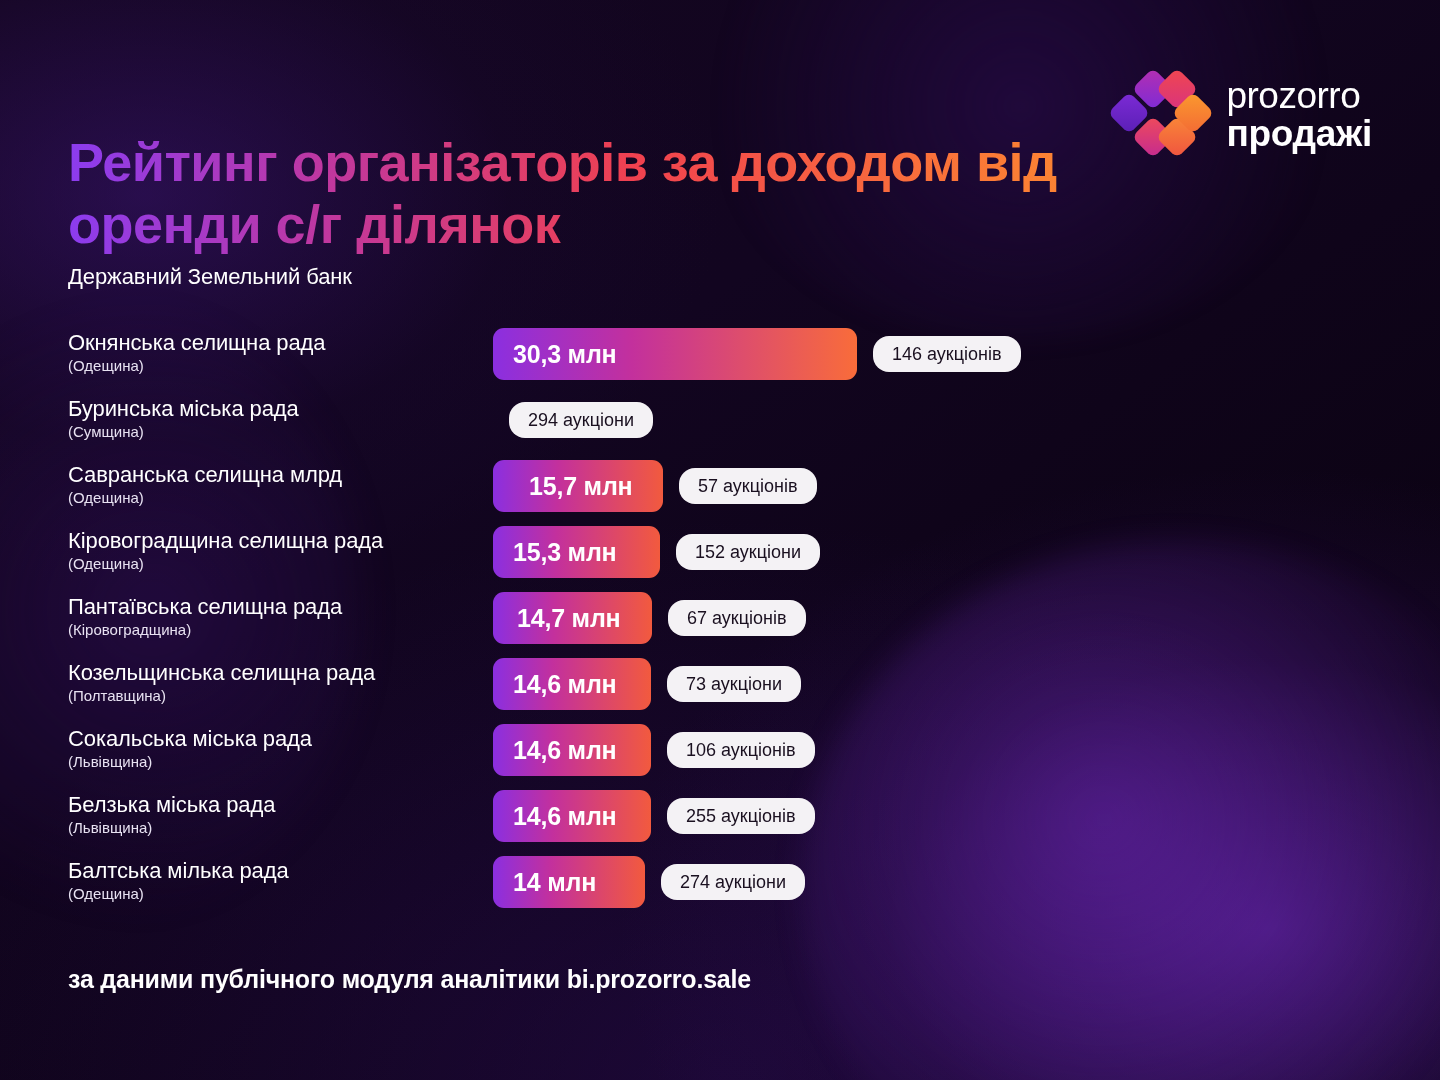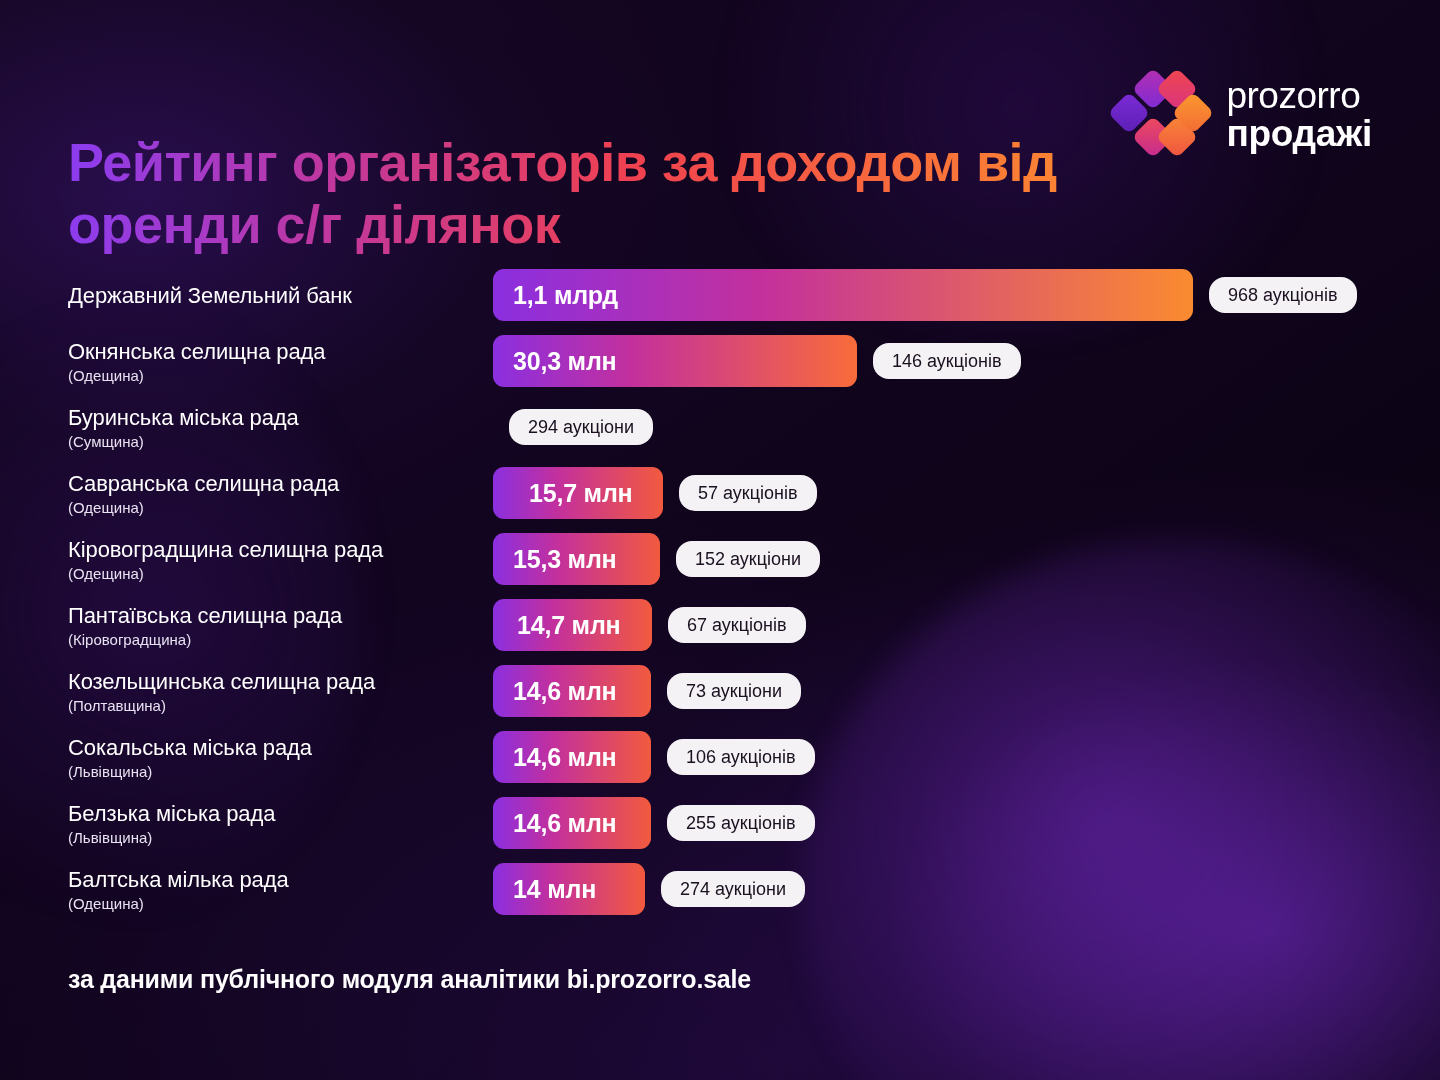--- a/index.html
+++ b/index.html
@@ -123,21 +123,21 @@
   .chart {
     position: absolute;
     left: 68px;
     top: 262px;
     width: 1330px;
   }
   .row {
     position: relative;
     height: 66px;
     display: flex;
-    align-items: center;
+    align-items: flex-start;
   }
   .label-col {
     width: 425px;
     flex: 0 0 425px;
     padding-top: 2px;
   }
   .org-name {
     font-size: 22px;
     font-weight: 400;
     color: #ffffff;
@@ -218,26 +218,20 @@
     </div>
   </div>
 
   <h1 class="title">Рейтинг організаторів за доходом від оренди с/г ділянок</h1>
 
   <div class="chart">
       <div class="row">
         <div class="label-col">
           <div class="org-name">Державний Земельний банк</div>
         </div>
-        <div class="bar-col">
-          <div class="bar" style="width: 700px; background: linear-gradient(90deg, rgb(139, 47, 224) 0%, rgb(195, 48, 157) 38%, rgb(251, 139, 48) 100%);">
-            <span>1,1 млрд</span>
-          </div>
-          <div class="pill">968 аукціонів</div>
-        </div>
       </div>
       <div class="row">
         <div class="label-col">
           <div class="org-name">Окнянська селищна рада</div>
           <div class="org-region">(Одещина)</div>
         </div>
         <div class="bar-col">
           <div class="bar" style="width: 364px; background: linear-gradient(90deg, rgb(139, 47, 224) 0%, rgb(195, 48, 157) 38%, rgb(249, 108, 58) 100%);">
             <span>30,3 млн</span>
           </div>
@@ -248,21 +242,21 @@
         <div class="label-col">
           <div class="org-name">Буринська міська рада</div>
           <div class="org-region">(Сумщина)</div>
         </div>
         <div class="bar-col">
           <div class="pill">294 аукціони</div>
         </div>
       </div>
       <div class="row">
         <div class="label-col">
-          <div class="org-name">Савранська селищна рада</div>
+          <div class="org-name">Савранська селищна млрд</div>
           <div class="org-region">(Одещина)</div>
         </div>
         <div class="bar-col">
           <div class="bar" style="width: 170px; background: linear-gradient(90deg, rgb(139, 47, 224) 0%, rgb(195, 48, 157) 38%, rgb(242, 90, 62) 100%); padding-left: 36px;">
             <span>15,7 млн</span>
           </div>
           <div class="pill">57 аукціонів</div>
         </div>
       </div>
       <div class="row">

